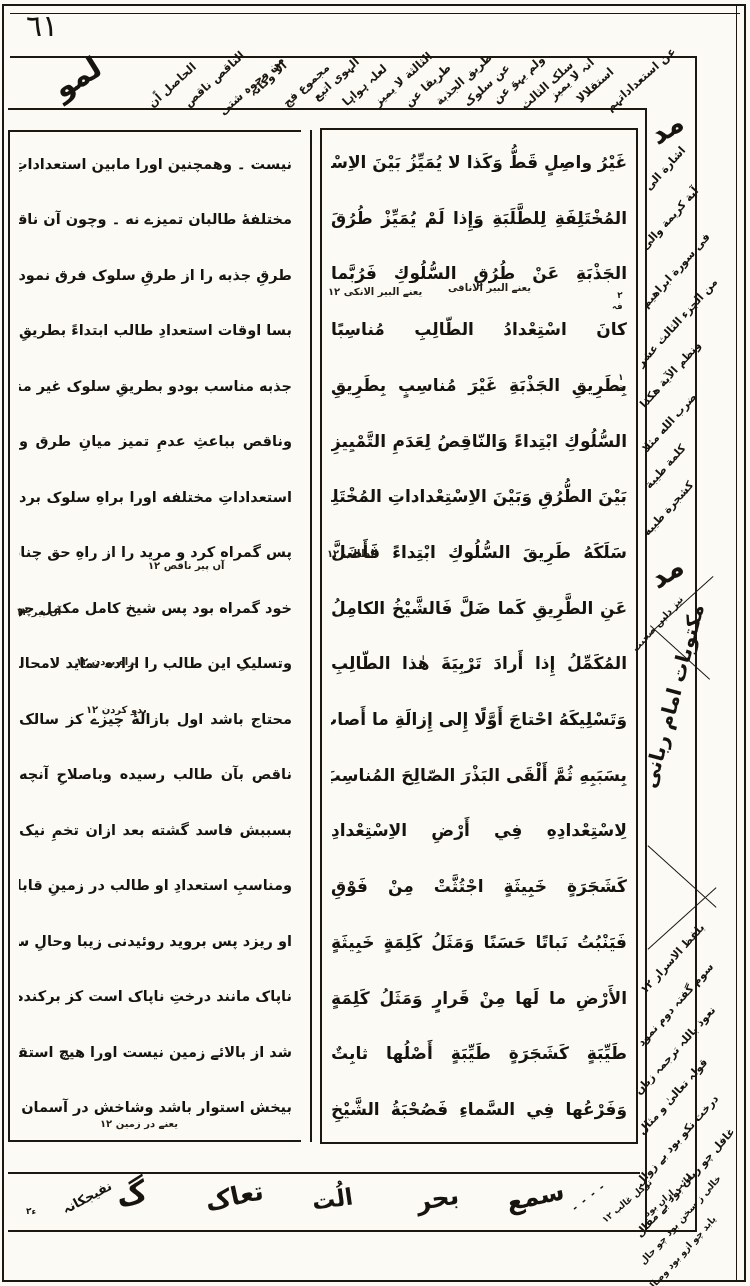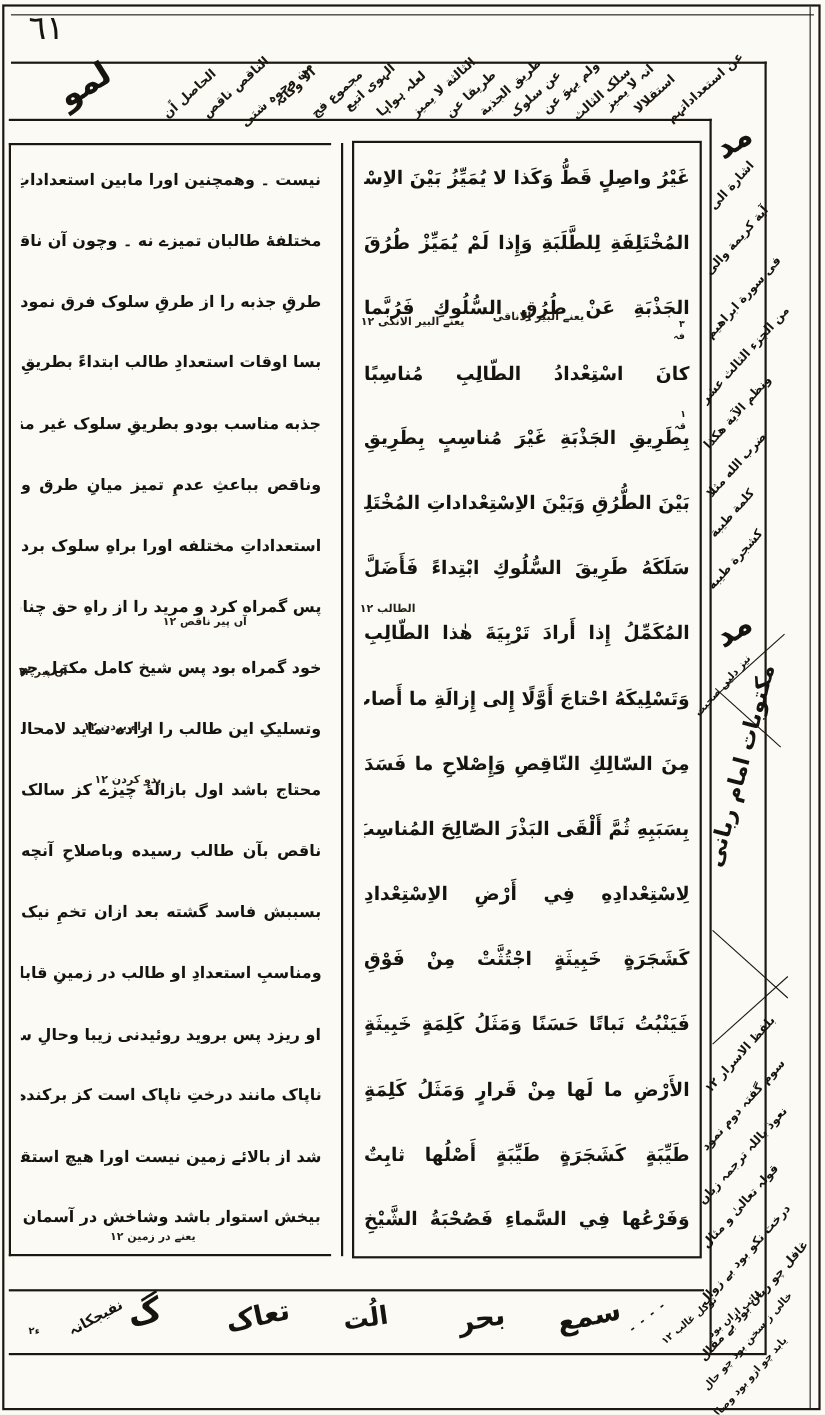--- a/index.html
+++ b/index.html
@@ -101,25 +101,26 @@
   <div class="abs mg" style="left:614px;top:1176px;">غافل چو زباں بود بے مقال</div>
   <div class="abs mg" style="left:622px;top:1214px;font-size:9.5px;">خالی ز سخن بود چو حال</div>
   <div class="abs mg" style="left:632px;top:1248px;font-size:9.5px;">یابد چو ازو بود وصال</div>
 
   <div class="abs frame col" style="left:320px;top:128px;width:318px;height:1016px;">
     <div class="tl ar">غَيْرُ واصِلٍ قَطُّ وَكَذا لا يُمَيِّزُ بَيْنَ الاِسْتِعْداداتِ</div>
     <div class="tl ar">المُخْتَلِفَةِ لِلطَّلَبَةِ وَإِذا لَمْ يُمَيِّزْ طُرُقَ</div>
     <div class="tl ar">الجَذْبَةِ عَنْ طُرُقِ السُّلُوكِ فَرُبَّما</div>
     <div class="tl ar">كانَ اسْتِعْدادُ الطّالِبِ مُناسِبًا</div>
     <div class="tl ar">بِطَرِيقِ الجَذْبَةِ غَيْرَ مُناسِبٍ بِطَرِيقِ</div>
+    <div class="tl ar">السُّلُوكِ ابْتِداءً وَالنّاقِصُ لِعَدَمِ التَّمْيِيزِ</div>
     <div class="tl ar">بَيْنَ الطُّرُقِ وَبَيْنَ الاِسْتِعْداداتِ المُخْتَلِفَةِ</div>
     <div class="tl ar">سَلَكَهُ طَرِيقَ السُّلُوكِ ابْتِداءً فَأَضَلَّ</div>
+    <div class="tl ar">عَنِ الطَّرِيقِ كَما ضَلَّ فَالشَّيْخُ الكامِلُ</div>
     <div class="tl ar">المُكَمِّلُ إِذا أَرادَ تَرْبِيَةَ هٰذا الطّالِبِ</div>
     <div class="tl ar">وَتَسْلِيكَهُ احْتاجَ أَوَّلًا إِلى إِزالَةِ ما أَصابَ</div>
-    <div class="tl ar">مِنَ السّالِكِ النّاقِصِ وَإِصْلاحِ ما فَسَدَ</div>
     <div class="tl ar">بِسَبَبِهِ ثُمَّ أَلْقَى البَذْرَ الصّالِحَ المُناسِبَ</div>
     <div class="tl ar">لِاسْتِعْدادِهِ فِي أَرْضِ الاِسْتِعْدادِ</div>
     <div class="tl ar">كَشَجَرَةٍ خَبِيثَةٍ اجْتُثَّتْ مِنْ فَوْقِ</div>
     <div class="tl ar">فَيَنْبُتُ نَباتًا حَسَنًا وَمَثَلُ كَلِمَةٍ خَبِيثَةٍ</div>
     <div class="tl ar">الأَرْضِ ما لَها مِنْ قَرارٍ وَمَثَلُ كَلِمَةٍ</div>
     <div class="tl ar">طَيِّبَةٍ كَشَجَرَةٍ طَيِّبَةٍ أَصْلُها ثابِتٌ</div>
     <div class="tl ar">وَفَرْعُها فِي السَّماءِ فَصُحْبَةُ الشَّيْخِ</div>
   </div>
 
   <div class="abs vline" style="left:310px;top:130px;height:1012px;"></div>

